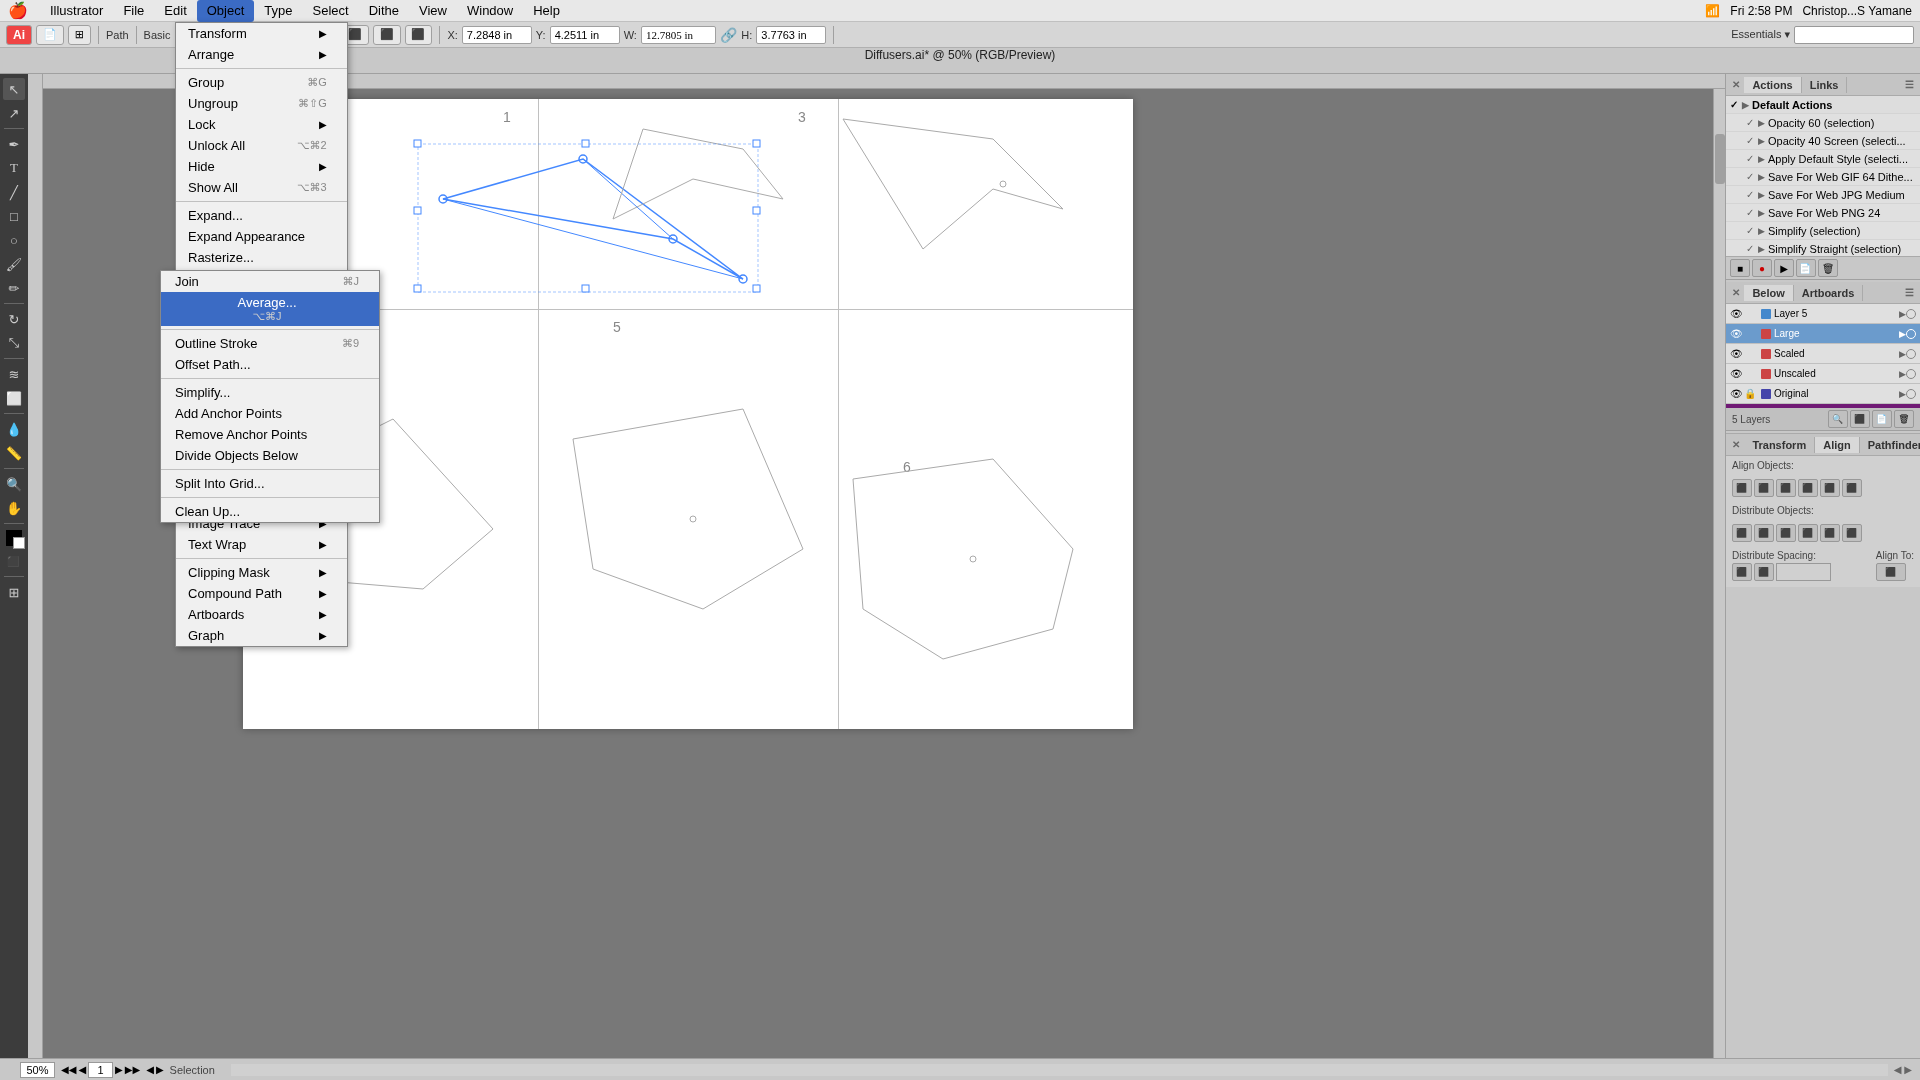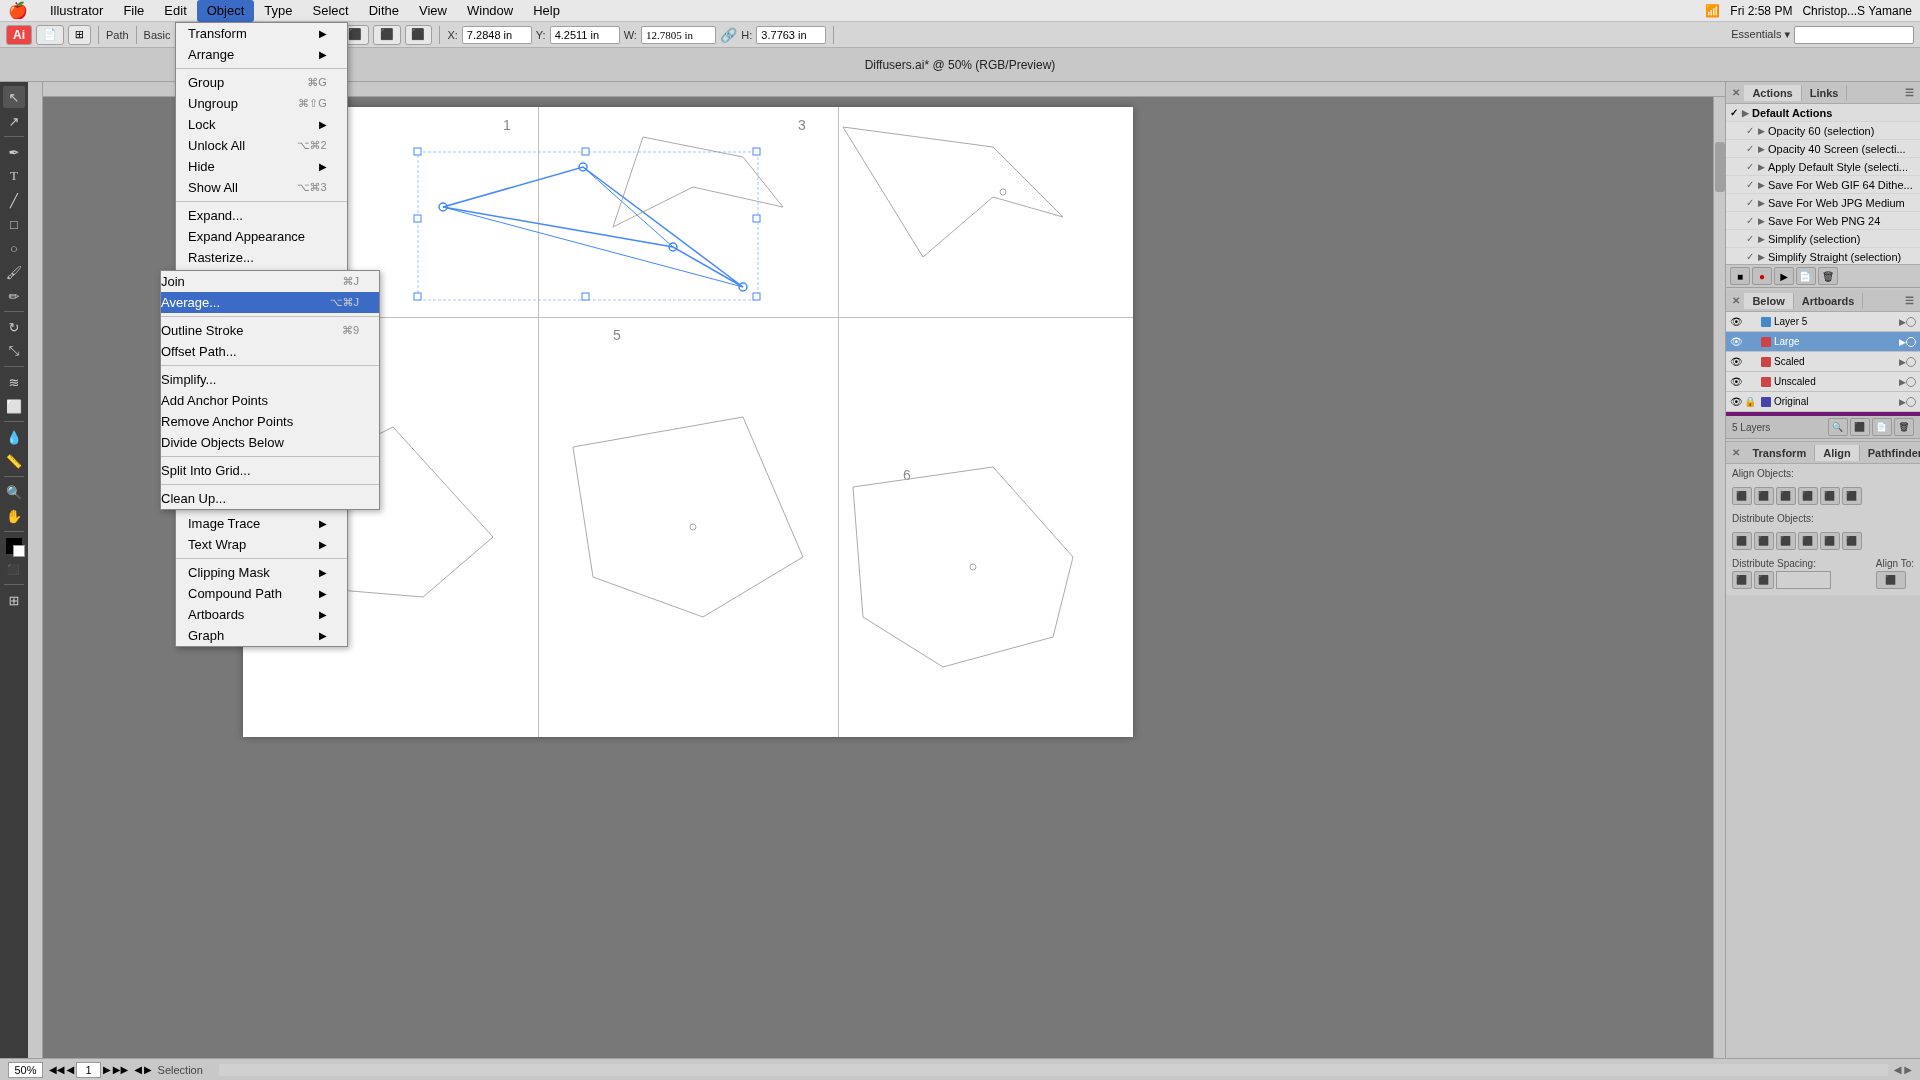--- a/index.html
+++ b/index.html
@@ -37,23 +37,23 @@
     .toolbar-separator { width: 1px; height: 18px; background: #a0a0a0; margin: 0 3px; }
     .toolbar-input {
       height: 18px; padding: 0 4px; background: #fff;
       border: 1px solid #a0a0a0; border-radius: 2px;
       font-size: 11px; width: 60px;
     }
     .opt-label { font-size: 11px; color: #333; }
 
     
     #tabbar {
-      width: 100%; height: 34px; background: #c8c8c8;
+      width: 100%; height: 26px; background: #c8c8c8;
       border-bottom: 1px solid #a0a0a0;
-      display: flex; align-items: center; justify-content: center;
+      display: flex; justify-content: center;
     }
     .tab-title { font-size: 12px; color: #222; }
 
     
     #main-layout {
       display: flex; width: 100%; height: calc(1080px - 22px - 26px - 28px - 22px - 22px);
     }
 
     
     #tools-panel {
@@ -172,27 +172,27 @@
     .menu-item.disabled { color: #aaa; cursor: default; }
 
     
     #path-submenu {
       position: absolute; left: 160px; top: 270px;
       background: #f0f0f0; border: 1px solid #888;
       box-shadow: 2px 2px 6px rgba(0,0,0,0.3);
       min-width: 220px; z-index: 1001;
     }
     .path-item {
-      padding: 3px 20px 3px 0;
+      padding: 3px 20px 3px 14px;
       font-size: 13px; cursor: default;
       display: flex; align-items: center;
       justify-content: space-between;
       white-space: nowrap;
     }
-    .path-item.highlighted { background: #3b6bc4; color: #fff; }
+    .path-item.highlighted { background: #3b6bc4; color: #fff; flex-direction: column; }
     .path-item .shortcut { font-size: 11px; color: #888; }
     .path-item:hover .shortcut, .path-item.highlighted .shortcut { color: #ccc; }
     .path-separator { height: 1px; background: #c0c0c0; margin: 3px 0; }
 
     
     .bottom-panel { background: #d0d0d0; border-top: 1px solid #aaa; }
     .align-grid { display: flex; flex-wrap: wrap; gap: 2px; padding: 4px 6px; }
     .align-btn {
       width: 20px; height: 18px; background: #c0c0c0; border: 1px solid #999;
       border-radius: 2px; cursor: pointer; font-size: 9px; display: flex;
@@ -533,21 +533,21 @@
           <div style="font-size:10px;color:#444;">Align To:</div>
           <div class="align-btn" style="margin-top:2px;width:30px;">⬛</div>
         </div>
       </div>
     </div>
   </div>
 </div>
 
 <div id="statusbar" style="position:fixed;bottom:0;left:0;width:100%;height:22px;background:#c8c8c8;border-top:1px solid #a0a0a0;display:flex;align-items:center;padding:0 8px;gap:6px;z-index:100;">
   <div style="display:flex;align-items:center;gap:2px;">
-    <input style="width: 35px; height: 16px; border: 1px solid rgb(153, 153, 153); font-size: 11px; text-align: center;" value="50%">
+    <input style="width: 35px; height: 16px; border: 1px solid rgb(153, 153, 153); font-size: 11px; text-align: center; margin-left: 12px;" value="50%">
   </div>
   <div style="display:flex;align-items:center;gap:2px;">
     <span style="font-size:10px;cursor:pointer;">◀◀</span>
     <span style="font-size:10px;cursor:pointer;">◀</span>
     <input style="width: 25px; height: 16px; border: 1px solid rgb(153, 153, 153); font-size: 11px; text-align: center;" value="1">
     <span style="font-size:10px;cursor:pointer;">▶</span>
     <span style="font-size:10px;cursor:pointer;">▶▶</span>
   </div>
   <div style="display:flex;align-items:center;gap:2px;">
     <span style="font-size:10px;cursor:pointer;">◀</span>

